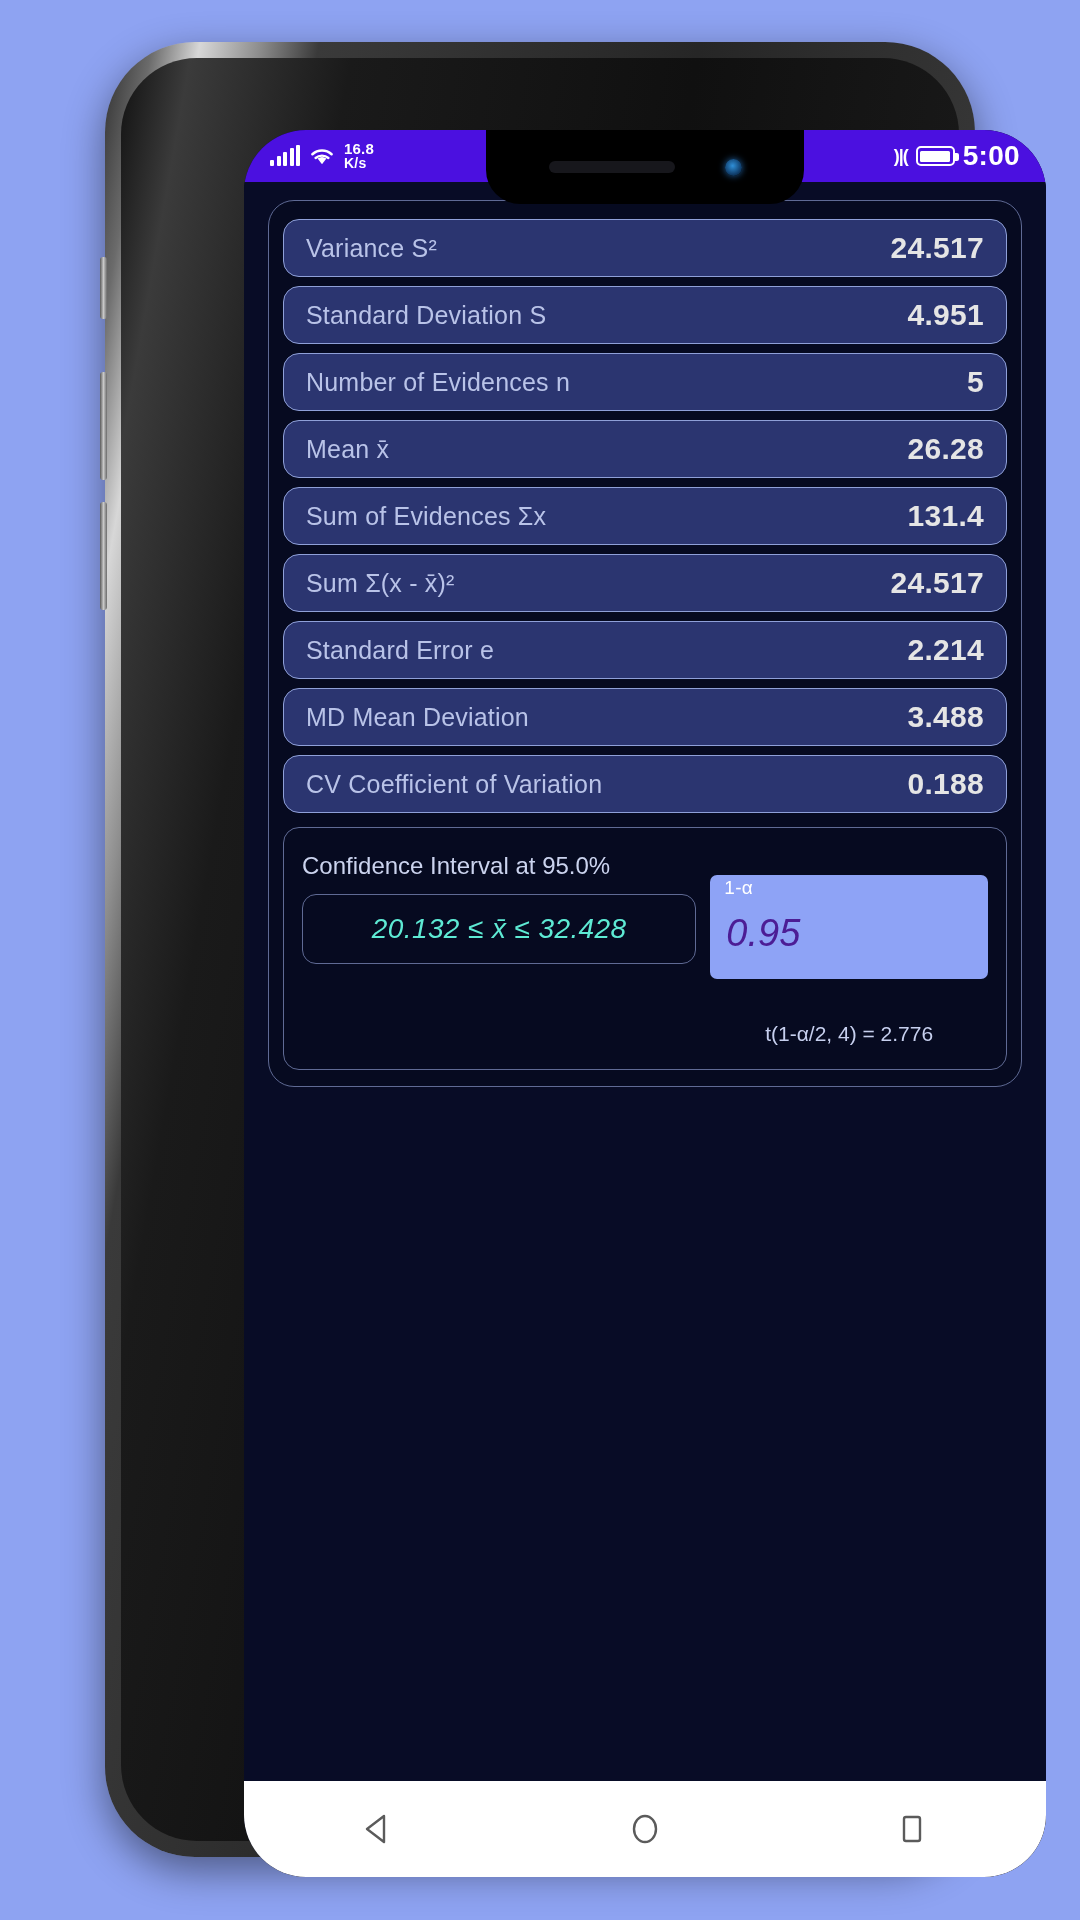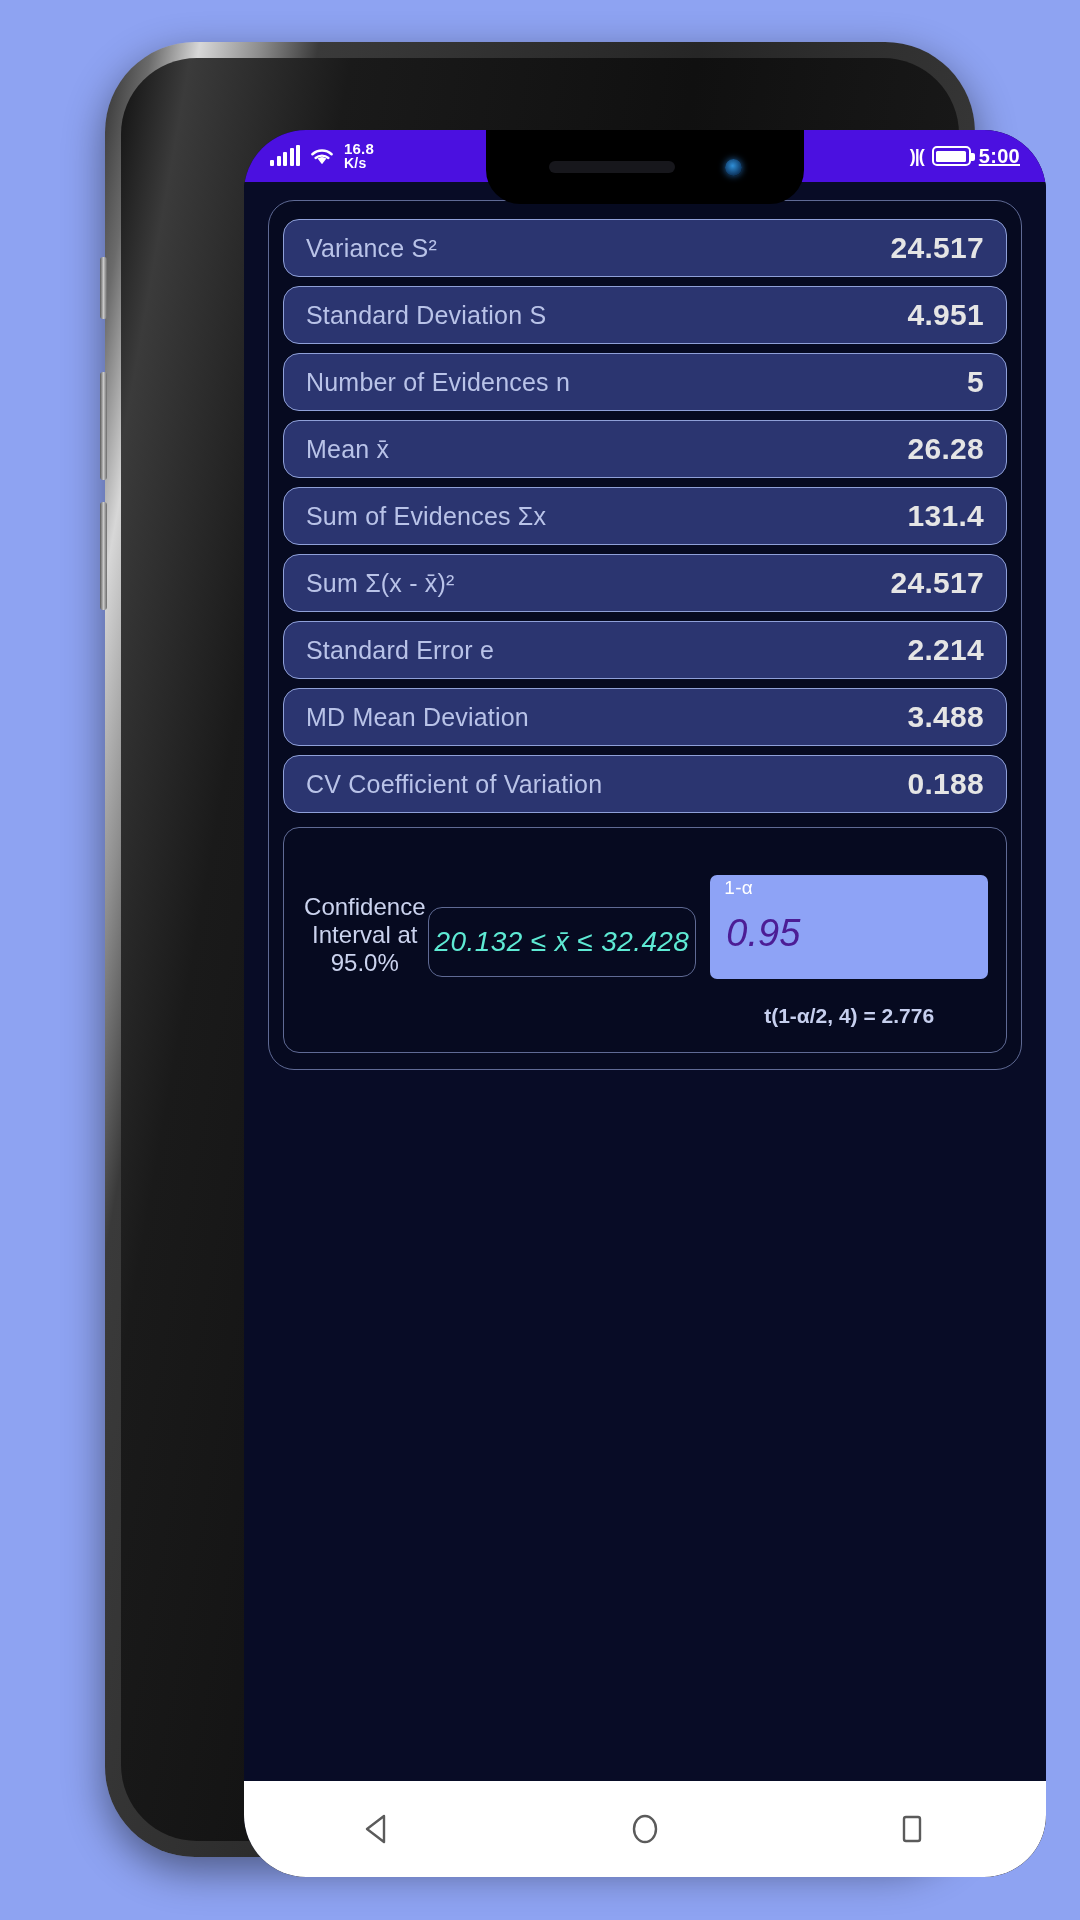--- a/index.html
+++ b/index.html
@@ -110,21 +110,21 @@
   .battery{
     width:39px; height:20px;
     border:2.5px solid #fff; border-radius:5px;
     position:relative; padding:2.5px;
   }
   .battery::after{
     content:''; position:absolute; right:-6px; top:5px;
     width:4px; height:8px; background:#fff; border-radius:0 2px 2px 0;
   }
   .battery i{ display:block; width:100%; height:100%; background:#fff; border-radius:1.5px;}
-  .clock{ font-size:20px; font-weight:600; letter-spacing:.3px;text-decoration:underline;}
+  .clock{ font-size:28px; font-weight:600; letter-spacing:.3px;}
   .vibrate{ font-size:18px; font-weight:700; letter-spacing:-1px;}
 
   
   .app{
     height:calc(100% - 52px);
     background:#080c26;
     display:flex; flex-direction:column;
   }
 
   
@@ -194,21 +194,21 @@
     margin-top:5px;
     border:1.5px solid #5f6a94;
     border-radius:16px;
     padding:16px 18px 20px 18px;
     display:flex;
     gap:14px;
     min-height:226px;
   }
   .ci-left{
     flex:1.42;
-    display:flex; flex-direction:row; align-items:center;
+    display:flex; flex-direction:column; align-items:flex-start;
     padding-top:8px;
   }
   .ci-title{
     color:#cbd3ee;
     font-size:24px;
     font-weight:400;
     text-align:center;
     margin-bottom:14px;
   }
   .ci-interval-box{
@@ -250,26 +250,26 @@
     letter-spacing:.3px;
   }
   .alpha-value{
     color:#4c1d95;
     font-size:38px;
     font-weight:400;
     margin-top:12px;
     font-style:italic;
   }
   .t-note{
-    margin-top:22px;
+    margin-top:40px;
     color:#c6cfee;
     font-size:21px;
     line-height:30px;
     text-align:left;
-    font-weight:700;
+    font-weight:400;
   }
 
   
   .navbar{
     height:96px;
     background:#ffffff;
     display:flex; align-items:center; justify-content:space-around;
     flex-shrink:0;
   }
   .navbtn{

